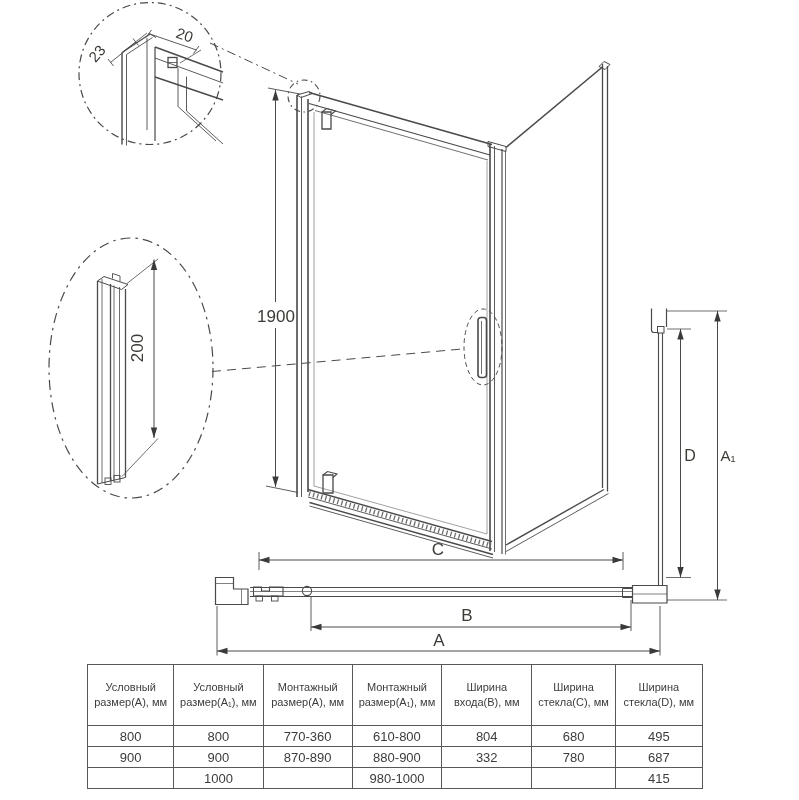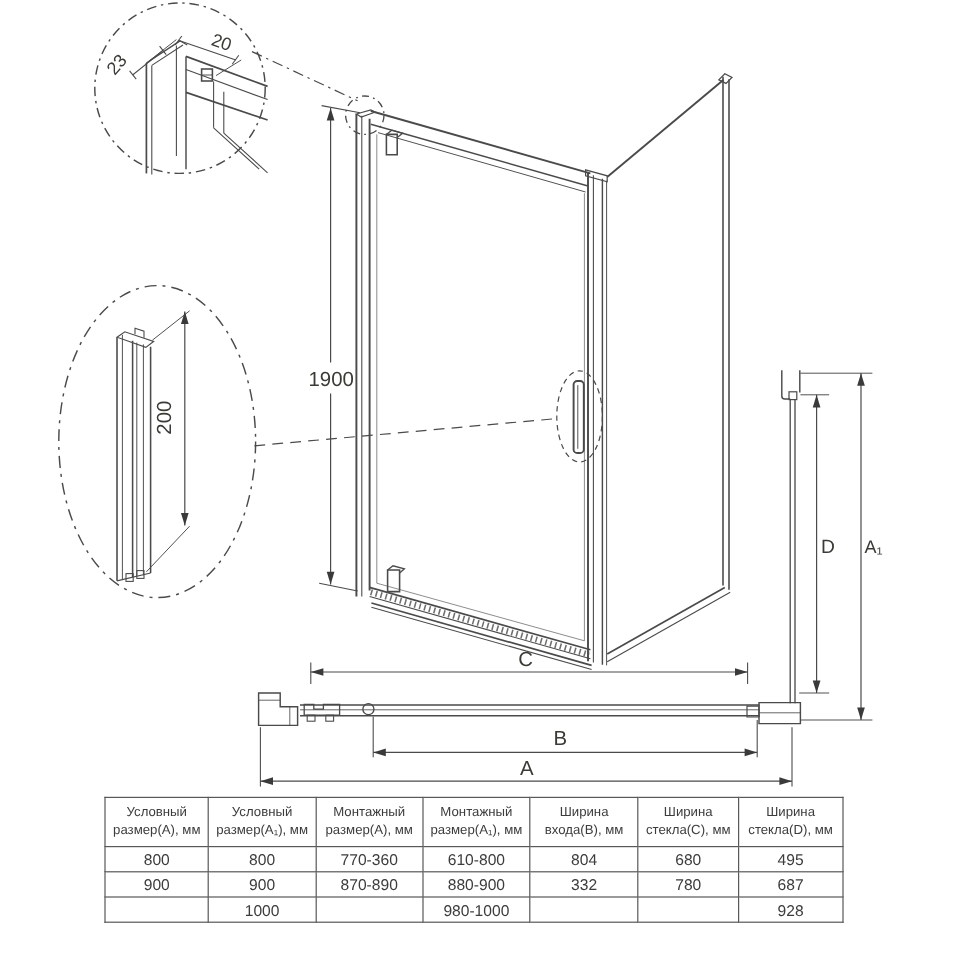--- a/index.html
+++ b/index.html
@@ -4,21 +4,21 @@
 <style>
   html,body{margin:0;padding:0;background:#ffffff;}
   .stage{position:relative;width:799px;height:800px;background:#ffffff;overflow:hidden;
          font-family:"Liberation Sans",sans-serif;}
   svg{position:absolute;left:0;top:0;}
   .dim-table{position:absolute;left:87px;top:664px;width:616px;border-collapse:collapse;
              table-layout:fixed;color:#3c3c3c;font-family:"Liberation Sans",sans-serif;}
   .dim-table th,.dim-table td{border:1px solid #585858;text-align:center;vertical-align:middle;
              background:#ffffff;}
   .dim-table th{font-size:11px;font-weight:400;height:38px;line-height:1.32;
-             white-space:pre-line;padding:1px 0;margin-left:44px;}
+             white-space:pre-line;padding:11px 0;margin-left:44px;}
   .dim-table td{font-size:13px;height:20px;padding:0;}
 </style>
 </head>
 <body>
 
 <div class="stage">
 
 <svg width="799" height="800" viewBox="0 0 799 800">
   <g fill="none" stroke="#4a4a4a" stroke-linecap="butt">
 
@@ -267,18 +267,18 @@
       <td>780</td>
       <td>687</td>
     </tr>
     <tr>
       <td></td>
       <td>1000</td>
       <td></td>
       <td>980-1000</td>
       <td></td>
       <td></td>
-      <td>928</td>
+      <td>415</td>
     </tr>
   </tbody>
 </table>
 
 </div>
 
 </body></html>

